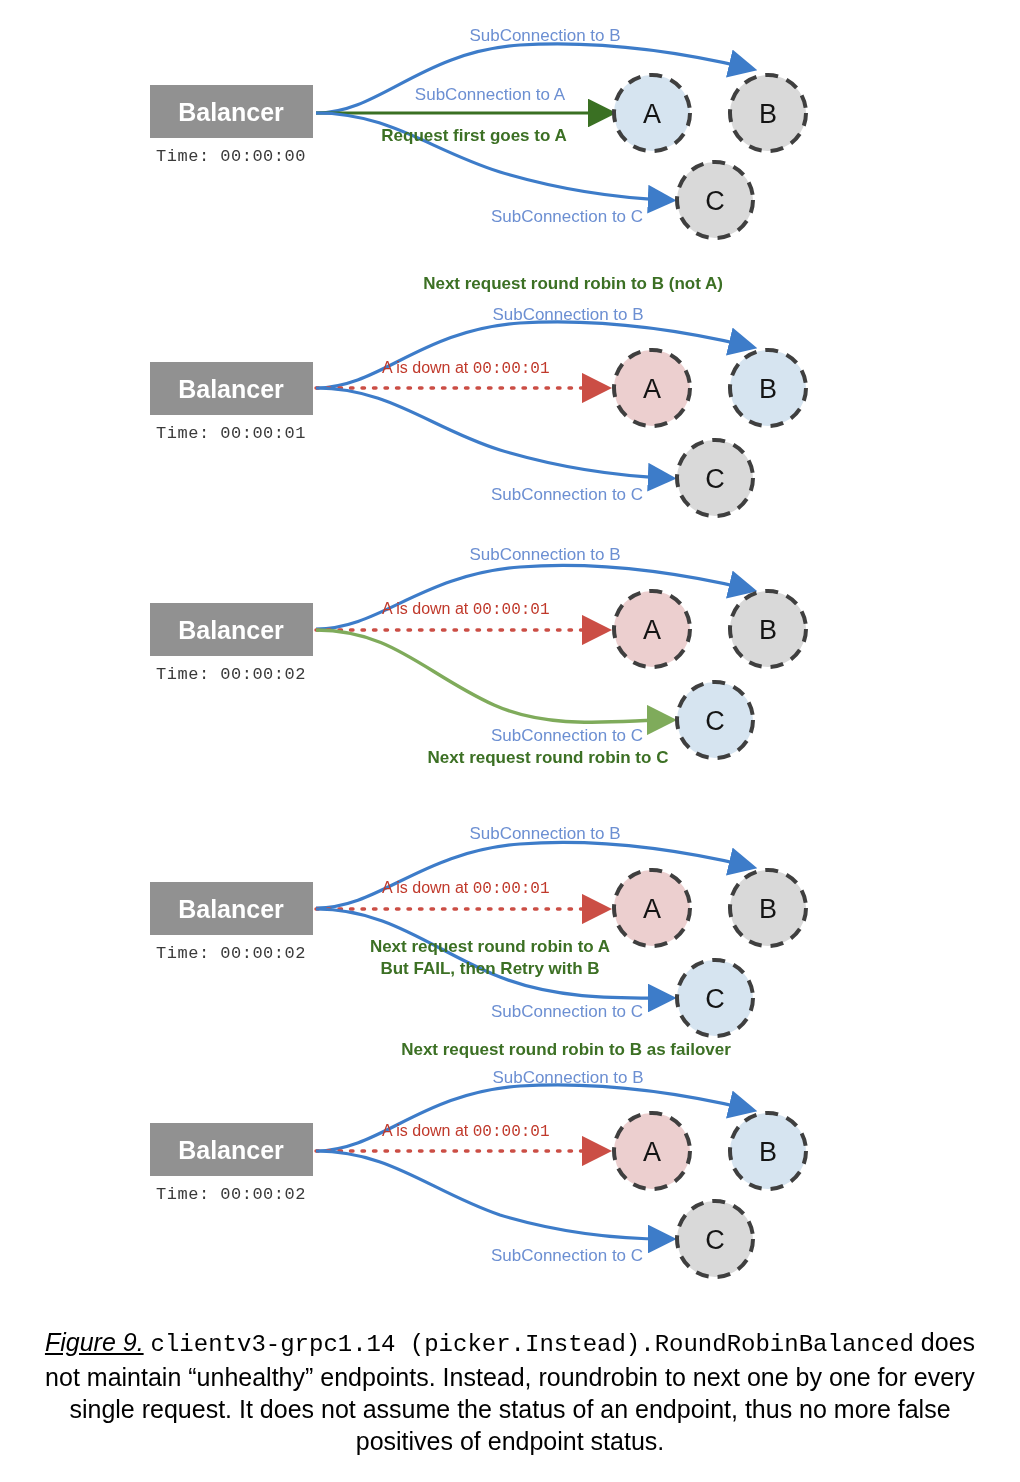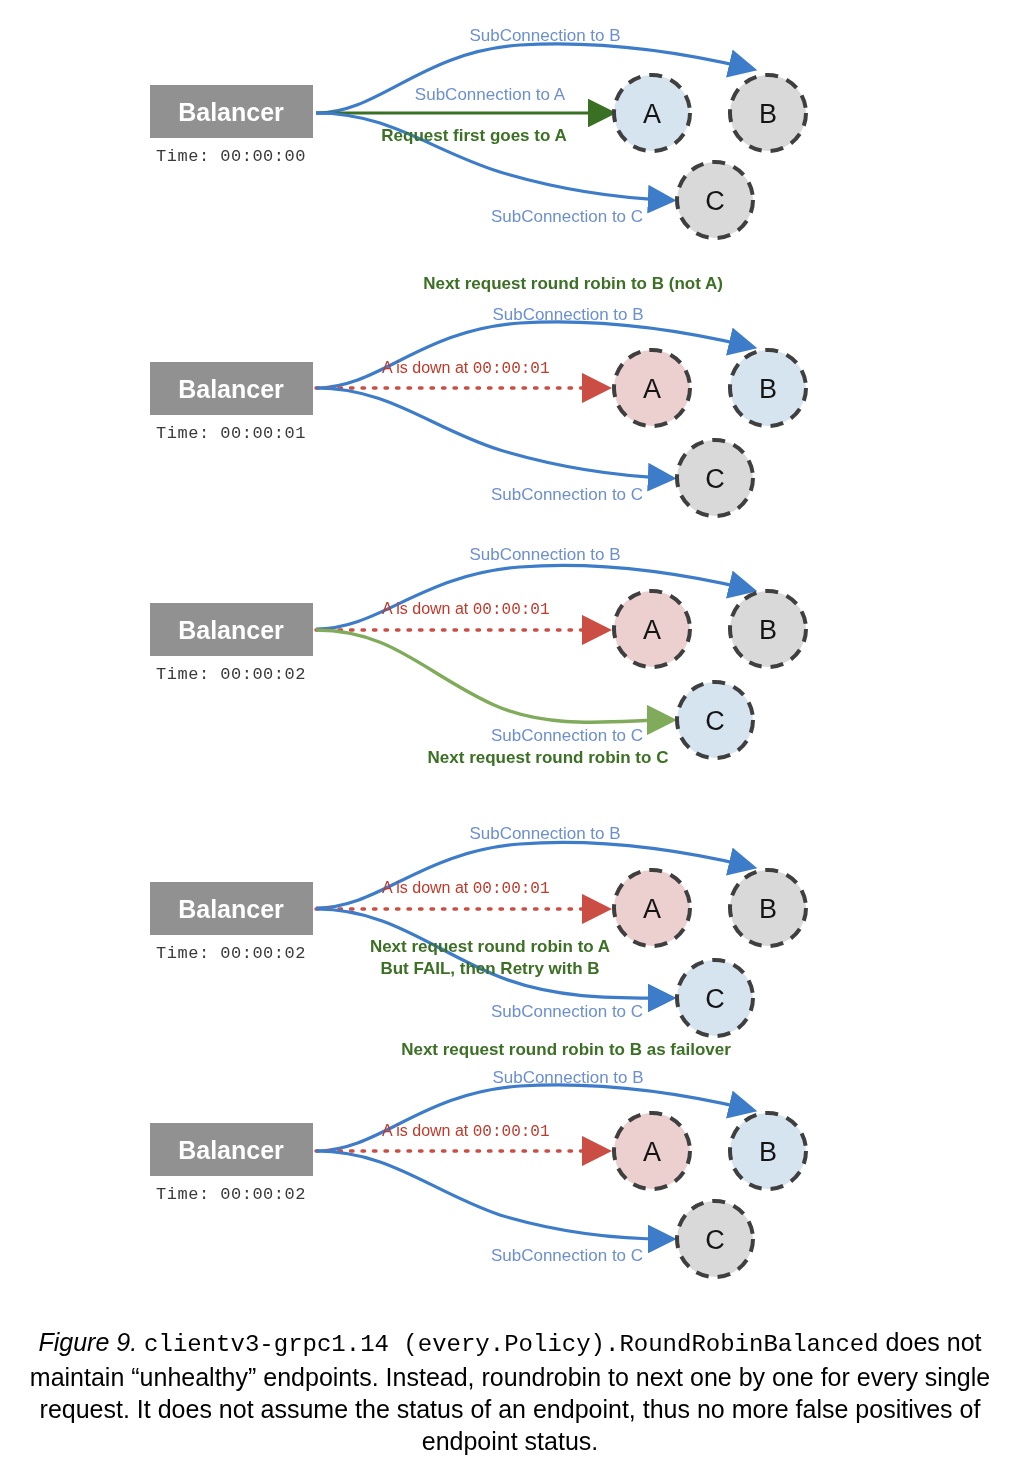--- a/index.html
+++ b/index.html
@@ -38,21 +38,21 @@
   }
   .down-time{
     font-family:"Liberation Mono",monospace;
     font-size:16px;fill:#c0392b;
   }
   .caption{
     position:absolute;left:28px;top:1326px;width:964px;
     text-align:center;font-size:25px;line-height:1.28;
     font-family:"Liberation Sans",sans-serif;color:#000;
   }
-  .caption .fig{font-style:italic;}
+  .caption .fig{font-style:italic;text-decoration:underline;}
   .caption .mono{font-family:"Liberation Mono",monospace;font-size:24px;}
 </style>
 </head>
 <body>
 
 <div id="root">
 
   <div class="panel" style="top:0px;">
     <svg width="1020" height="255" viewBox="0 0 1020 255">
       <defs>
@@ -211,15 +211,15 @@
 
       <text class="sub-label" x="568" y="52" text-anchor="middle">SubConnection to B</text>
       <text class="sub-label" x="567" y="230" text-anchor="middle">SubConnection to C</text>
 
       <text x="382" y="105">
         <tspan class="down-text">A is down at </tspan><tspan class="down-time">00:00:01</tspan>
       </text>
     </svg>
   </div>
 
-  <div class="caption"><span class="fig">Figure 9.</span> <span class="mono">clientv3-grpc1.14 (every.Policy).RoundRobinBalanced</span><span> does not maintain “unhealthy” endpoints. Instead, roundrobin to next one by one for every single request. It does not assume the status of an endpoint, thus no more false positives of endpoint status.</span></div>
+  <div class="caption"><span class="fig">Figure 9.</span> <span class="mono">clientv3-grpc1.14 (picker.Instead).RoundRobinBalanced</span><span> does not maintain “unhealthy” endpoints. Instead, roundrobin to next one by one for every single request. It does not assume the status of an endpoint, thus no more false positives of endpoint status.</span></div>
 
 </div>
 
 </body></html>

